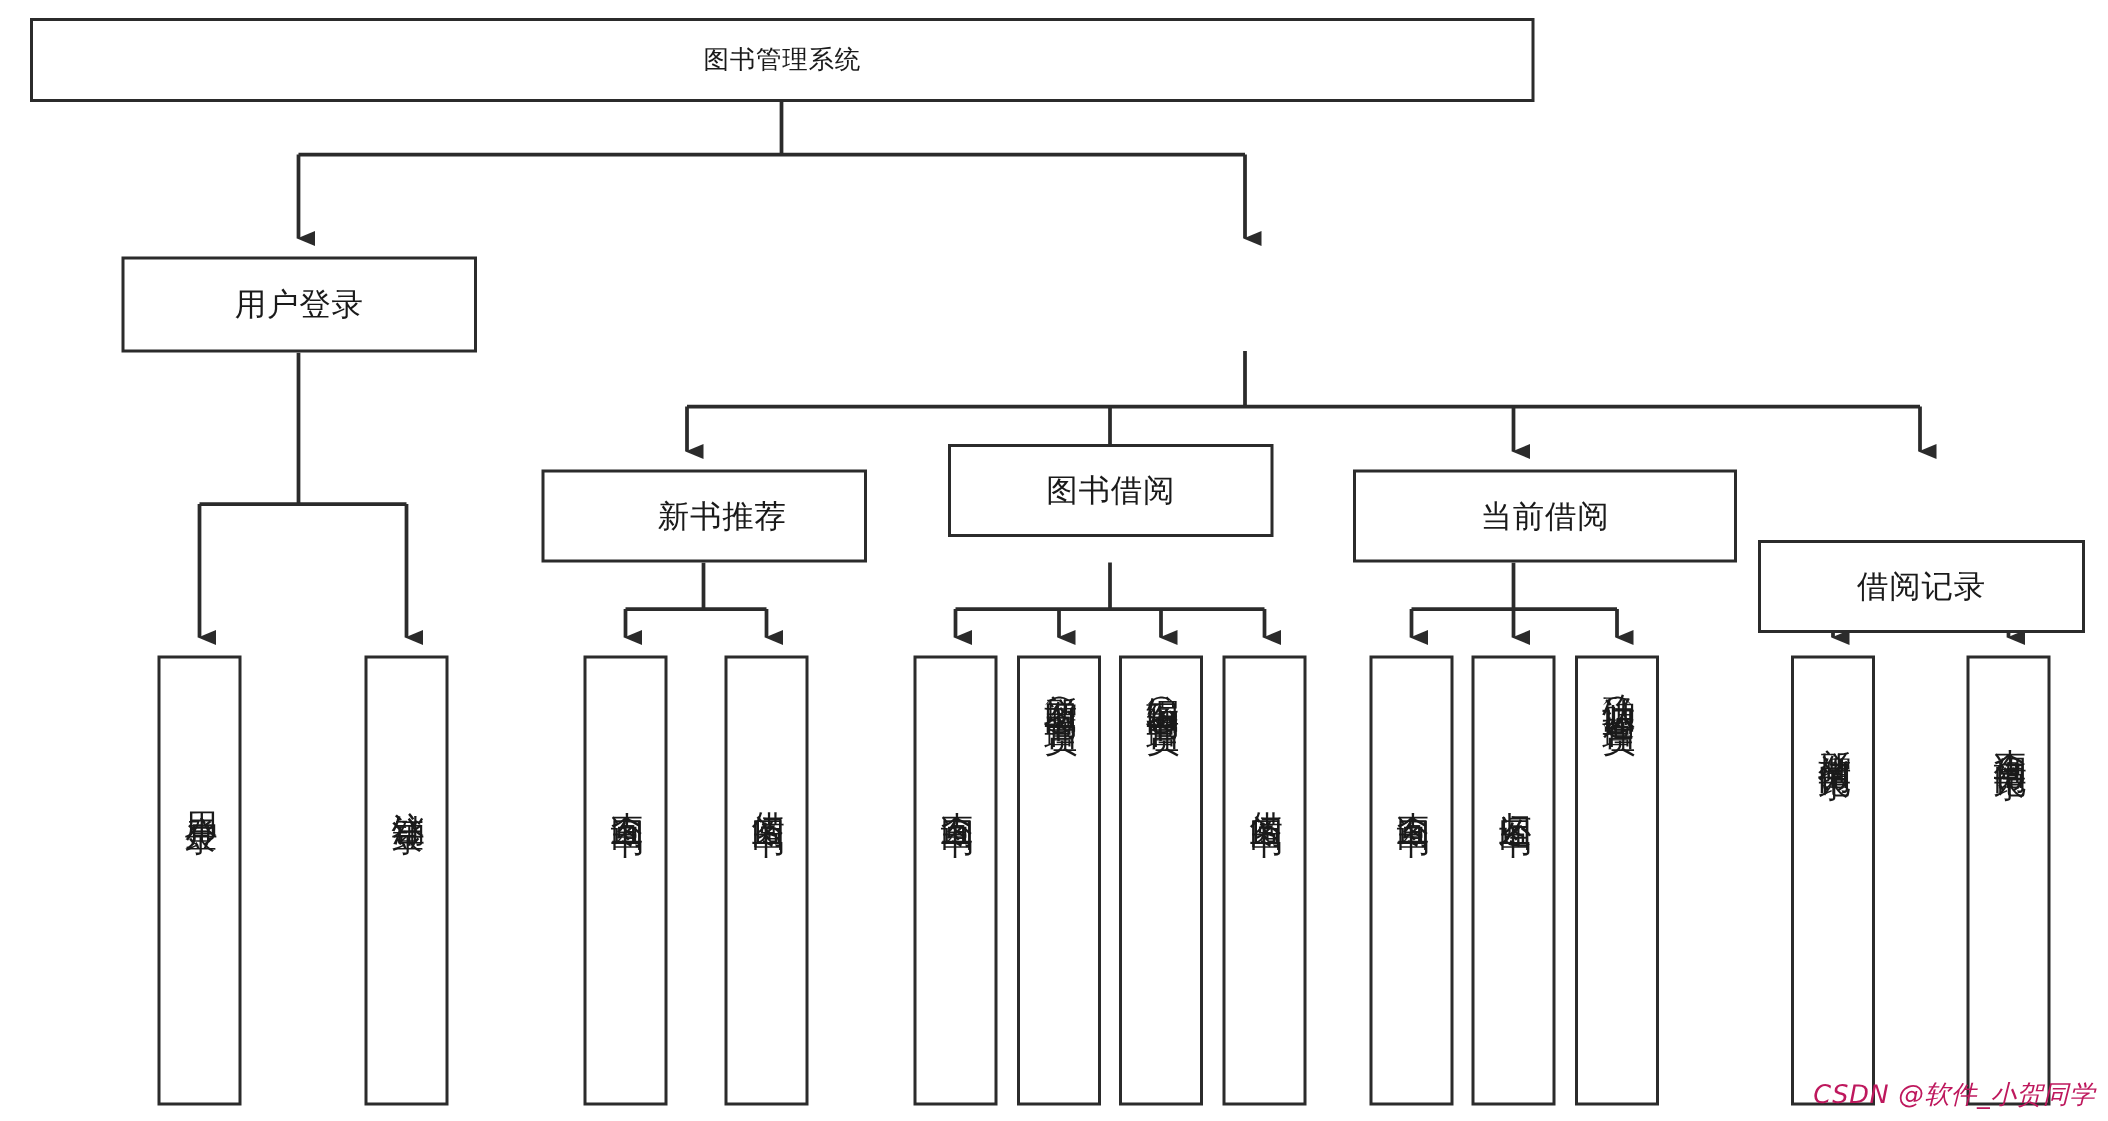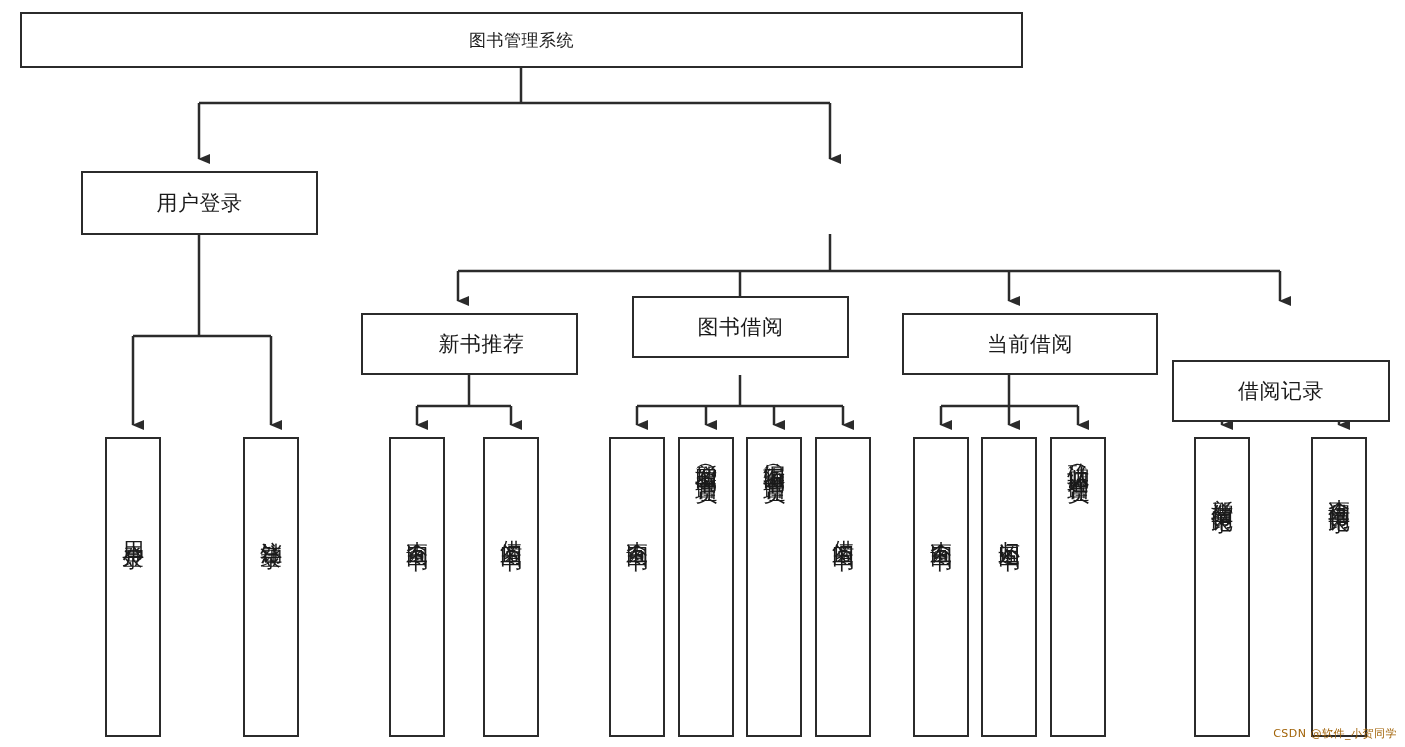--- a/index.html
+++ b/index.html
@@ -58,25 +58,26 @@
     text-orientation: upright;
     font-size: 22px;
     line-height: 1.02;
     letter-spacing: 3px;
     white-space: nowrap;
   }
   .watermark {
     position: absolute;
     right: 8px;
     bottom: 6px;
-    font-size: 11px;
-    color: #a16207;
+    font-size: 17px;
+    color: #be185d;
     letter-spacing: 0.5px;
     white-space: nowrap;
     font-family: "DejaVu Sans", "Liberation Sans", sans-serif;
+    font-style: italic;
   }
 </style>
 </head>
 <body>
 
 <div id="canvas">
 
   <svg id="edges" viewBox="0 0 1405 747" xmlns="http://www.w3.org/2000/svg">
     <defs>
       <marker id="arw" markerWidth="10" markerHeight="12" refX="5" refY="11" orient="auto" markerUnits="userSpaceOnUse">

